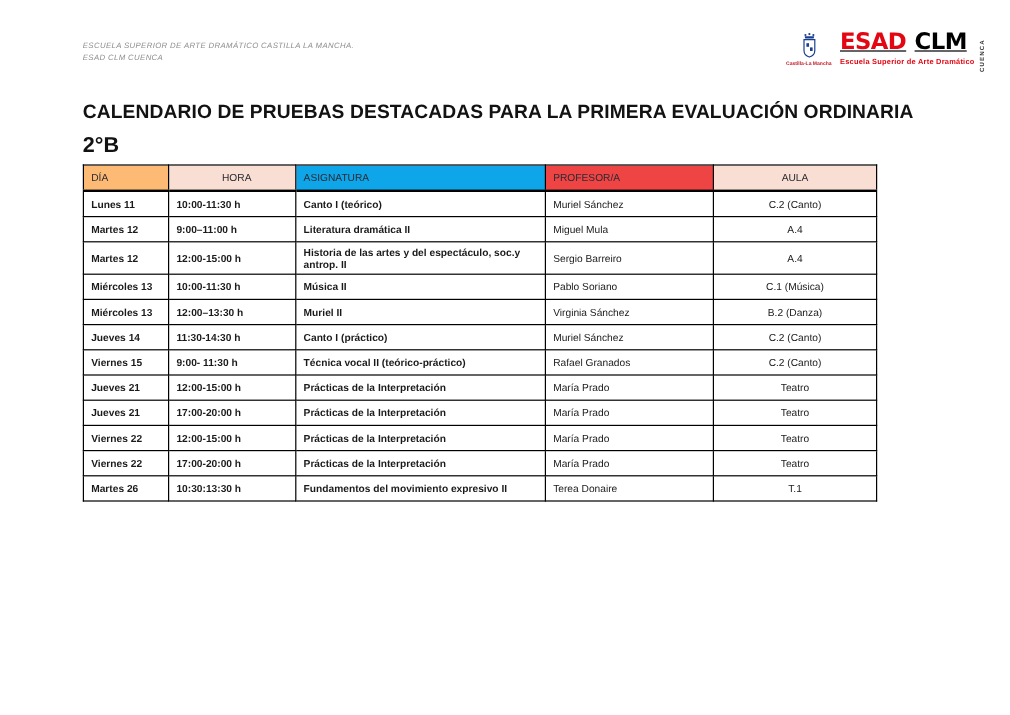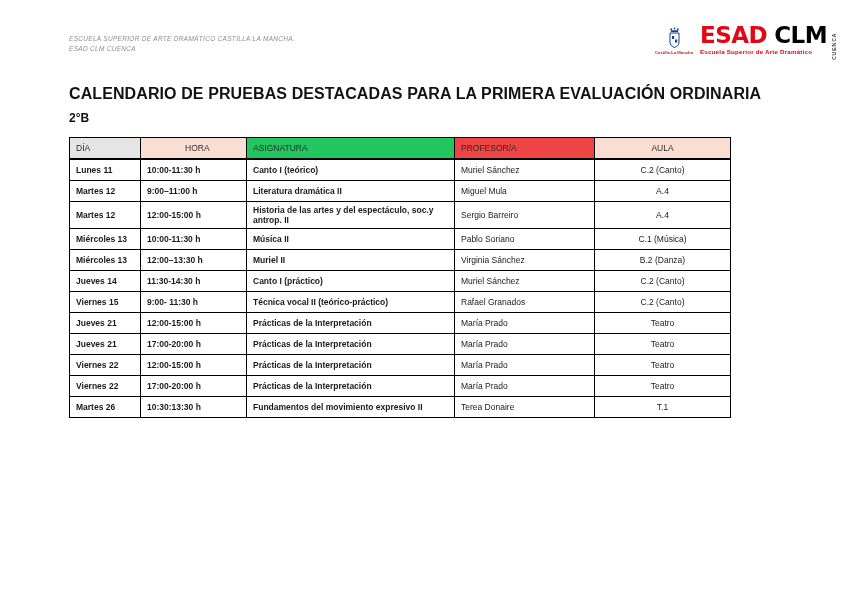--- a/index.html
+++ b/index.html
@@ -24,22 +24,22 @@
   }
 
   
   .logo { position: absolute; left: 655px; top: 24px; display: flex; align-items: flex-start; }
   .emblem { width: 38px; text-align: center; margin-top: 3px; }
   .emblem svg { display: block; margin: 0 auto; }
   .emblem-caption { font-size: 4.2px; font-weight: bold; color: #c22028; white-space: nowrap; margin-top: 1px; }
   .wordmark { margin-left: 7px; }
   .wordmark-text {
     font-family: "DejaVu Sans", sans-serif;
-    font-size: 23px; font-weight: 900; line-height: 23px;
-    letter-spacing: -0.5px; white-space: nowrap;
+    font-size: 19px; font-weight: 900; line-height: 23px;
+    letter-spacing: -0.5px; white-space: nowrap; text-decoration: underline;
   }
   .wordmark-text .esad { color: #e30613; }
   .wordmark-text .clm { color: #000000; margin-left: 7px; }
   .wordmark-sub {
     font-size: 6.2px; font-weight: bold; color: #e30613;
     letter-spacing: 0.2px; margin-top: 1px; white-space: nowrap;
   }
   .vertical-city {
     writing-mode: vertical-rl; transform: rotate(180deg);
     font-size: 5px; font-weight: bold; color: #3a3a3a;
@@ -47,21 +47,21 @@
   }
 
   
   .doc-title {
     position: absolute; left: 69px; top: 85px;
     font-size: 16px; font-weight: bold; color: #121212;
     letter-spacing: 0.1px; white-space: nowrap;
   }
   .group-label {
     position: absolute; left: 69px; top: 111px;
-    font-size: 12px; font-weight: bold; color: #121212;
+    font-size: 18px; font-weight: bold; color: #121212;
   }
 
   
   table.schedule {
     position: absolute; left: 69px; top: 137px;
     width: 661px;
     border-collapse: collapse; table-layout: fixed;
   }
   table.schedule th {
     border: 1px solid #000;
@@ -119,23 +119,23 @@
 <table class="schedule">
   <colgroup>
     <col style="width:71px">
       <col style="width:106px">
       <col style="width:208px">
       <col style="width:140px">
       <col style="width:136px">
   </colgroup>
   <thead>
     <tr>
-      <th style="background: #e5e5e5;">DÍA</th>
+      <th style="background: #fdba74;">DÍA</th>
       <th style="background: rgb(249, 223, 211); padding-left: 44px;">HORA</th>
-      <th style="background: #22c55e;">ASIGNATURA</th>
+      <th style="background: #0ea5e9;">ASIGNATURA</th>
       <th style="background: #ef4444;">PROFESOR/A</th>
       <th class="center" style="background: rgb(249, 223, 211); margin-left: 12px;">AULA</th>
     </tr>
   </thead>
   <tbody>
       <tr>
         <td class="b">Lunes 11</td>
         <td class="b">10:00-11:30 h</td>
         <td class="b">Canto I (teórico)</td>
         <td>Muriel Sánchez</td>

